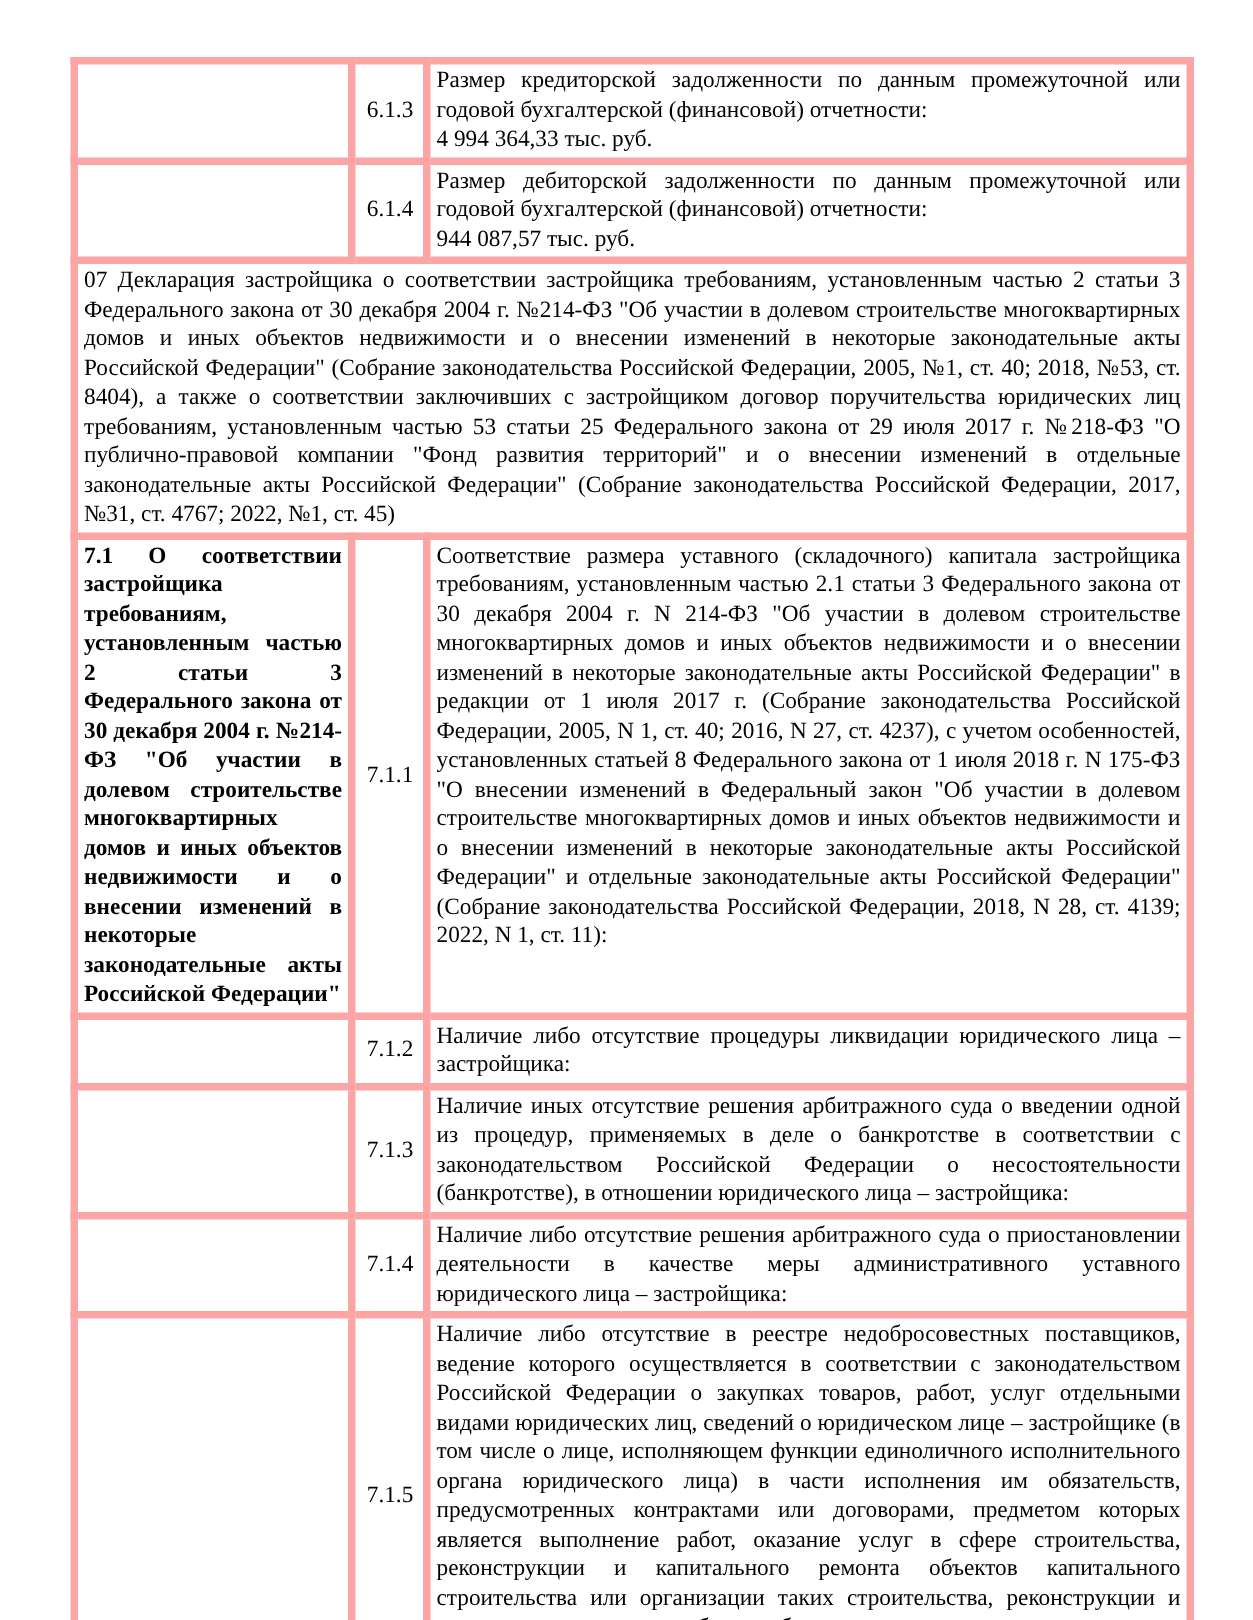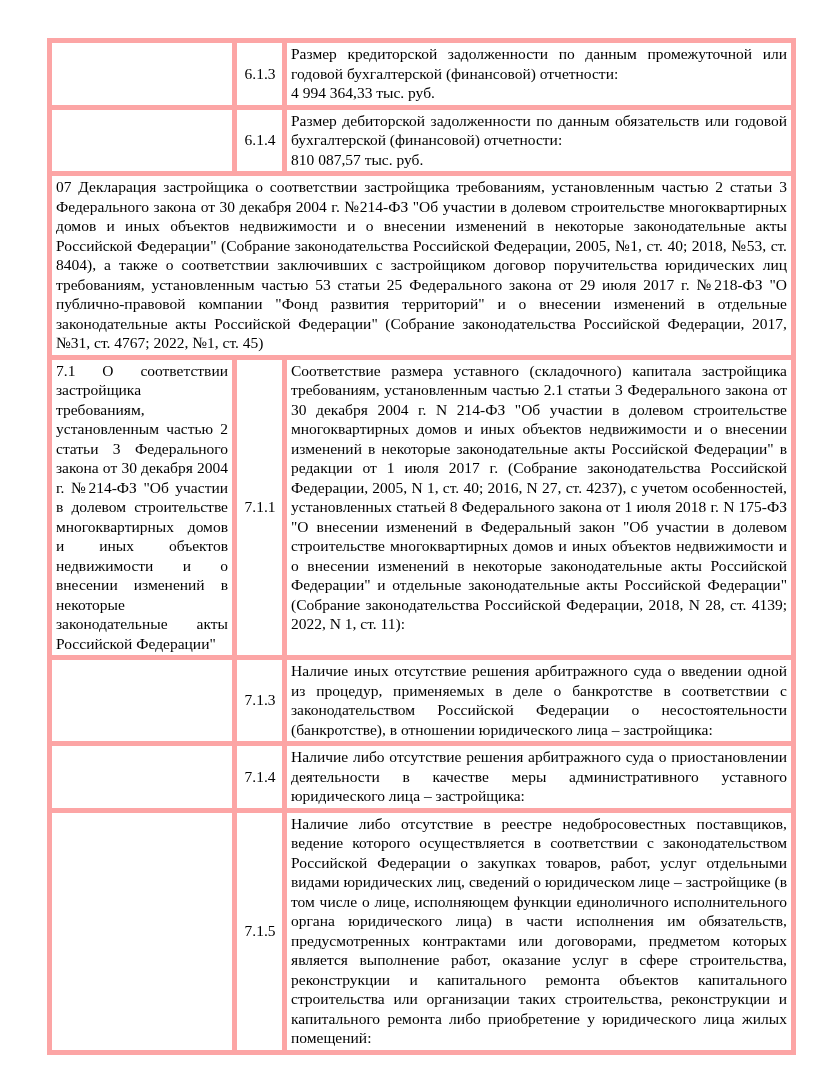--- a/index.html
+++ b/index.html
@@ -32,21 +32,21 @@
     vertical-align: top;
     text-align: justify;
     word-wrap: break-word;
     hyphens: auto;
   }
   td.num {
     vertical-align: middle;
     text-align: center;
     padding-left: 5px;
   }
-  td.cat { vertical-align: top; }
+  td.cat { vertical-align: top; font-weight: bold; }
   td.section { text-align: justify; }
   .val {
     display: block;
     font-weight: normal;
   }
 </style>
 </head>
 <body>
 
 <div class="page">
@@ -64,37 +64,44 @@
       <td class="desc">
         <span>Размер кредиторской задолженности по данным промежуточной или годовой бухгалтерской (финансовой) отчетности:</span>
         <span class="val">4 994 364,33 тыс. руб.</span>
       </td>
     </tr>
 
     <tr>
       <td class="cat"></td>
       <td class="num">6.1.4</td>
       <td class="desc">
-        <span>Размер дебиторской задолженности по данным обязательств или годовой бухгалтерской (финансовой) отчетности:</span>
-        <span class="val">810 087,57 тыс. руб.</span>
+        <span>Размер дебиторской задолженности по данным промежуточной или годовой бухгалтерской (финансовой) отчетности:</span>
+        <span class="val">944 087,57 тыс. руб.</span>
       </td>
     </tr>
 
     <tr>
       <td class="section" colspan="3">07 Декларация застройщика о соответствии застройщика требованиям, установленным частью 2 статьи 3 Федерального закона от 30 декабря 2004 г. №214-ФЗ "Об участии в долевом строительстве многоквартирных домов и иных объектов недвижимости и о внесении изменений в некоторые законодательные акты Российской Федерации" (Собрание законодательства Российской Федерации, 2005, №1, ст. 40; 2018, №53, ст. 8404), а также о соответствии заключивших с застройщиком договор поручительства юридических лиц требованиям, установленным частью 53 статьи 25 Федерального закона от 29 июля 2017 г. №218-ФЗ "О публично-правовой компании "Фонд развития территорий" и о внесении изменений в отдельные законодательные акты Российской Федерации" (Собрание законодательства Российской Федерации, 2017, №31, ст. 4767; 2022, №1, ст. 45)</td>
     </tr>
 
     <tr>
       <td class="cat">7.1 О соответствии застройщика требованиям, установленным частью 2 статьи 3 Федерального закона от 30 декабря 2004 г. №214-ФЗ "Об участии в долевом строительстве многоквартирных домов и иных объектов недвижимости и о внесении изменений в некоторые законодательные акты Российской Федерации"</td>
       <td class="num">7.1.1</td>
       <td class="desc">
         <span>Соответствие размера уставного (складочного) капитала застройщика требованиям, установленным частью 2.1 статьи 3 Федерального закона от 30 декабря 2004 г. N 214-ФЗ "Об участии в долевом строительстве многоквартирных домов и иных объектов недвижимости и о внесении изменений в некоторые законодательные акты Российской Федерации" в редакции от 1 июля 2017 г. (Собрание законодательства Российской Федерации, 2005, N 1, ст. 40; 2016, N 27, ст. 4237), с учетом особенностей, установленных статьей 8 Федерального закона от 1 июля 2018 г. N 175-ФЗ "О внесении изменений в Федеральный закон "Об участии в долевом строительстве многоквартирных домов и иных объектов недвижимости и о внесении изменений в некоторые законодательные акты Российской Федерации" и отдельные законодательные акты Российской Федерации" (Собрание законодательства Российской Федерации, 2018, N 28, ст. 4139; 2022, N 1, ст. 11):</span>
       </td>
     </tr>
 
+    <tr>
+      <td class="cat"></td>
+      <td class="num">7.1.2</td>
+      <td class="desc">
+        <span>Наличие либо отсутствие процедуры ликвидации юридического лица – застройщика:</span>
+      </td>
+    </tr>
 
     <tr>
       <td class="cat"></td>
       <td class="num">7.1.3</td>
       <td class="desc">
         <span>Наличие иных отсутствие решения арбитражного суда о введении одной из процедур, применяемых в деле о банкротстве в соответствии с законодательством Российской Федерации о несостоятельности (банкротстве), в отношении юридического лица – застройщика:</span>
       </td>
     </tr>
 
     <tr>

